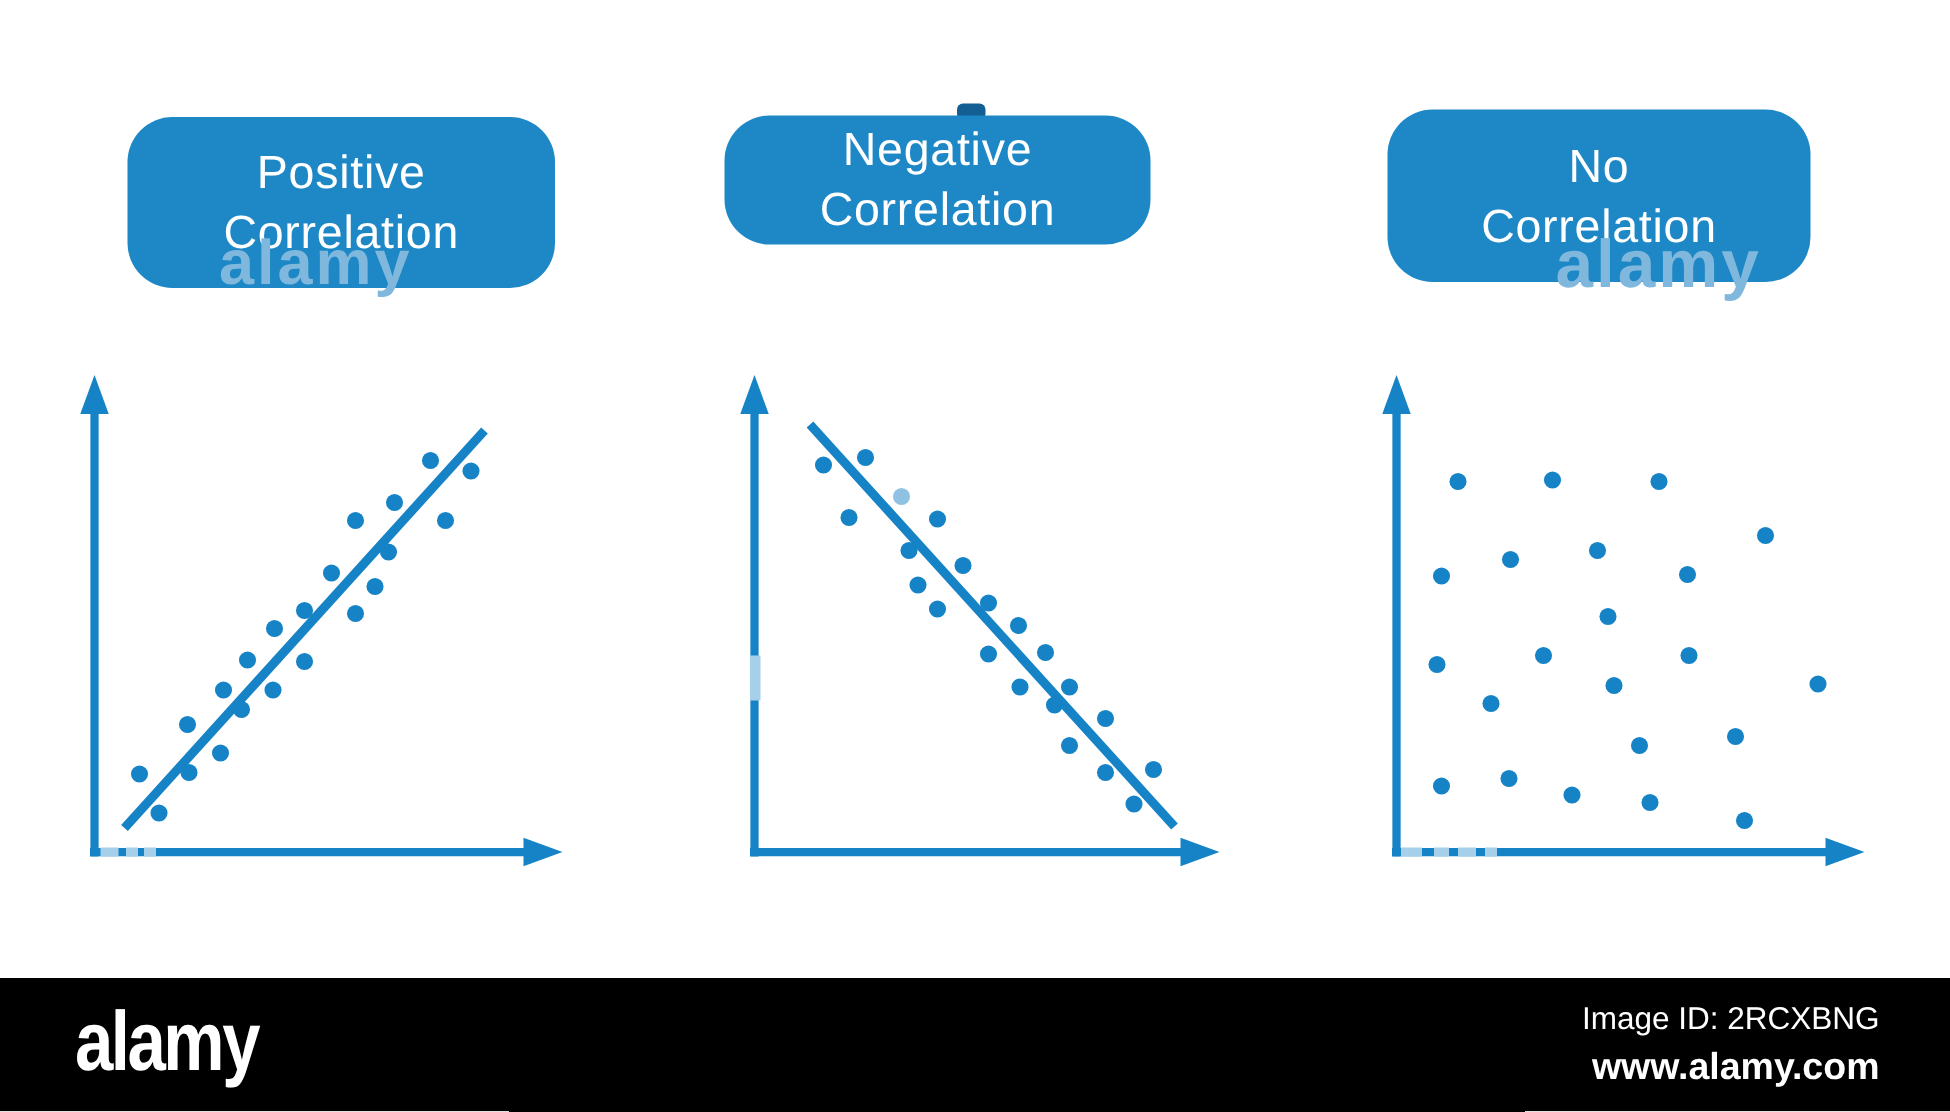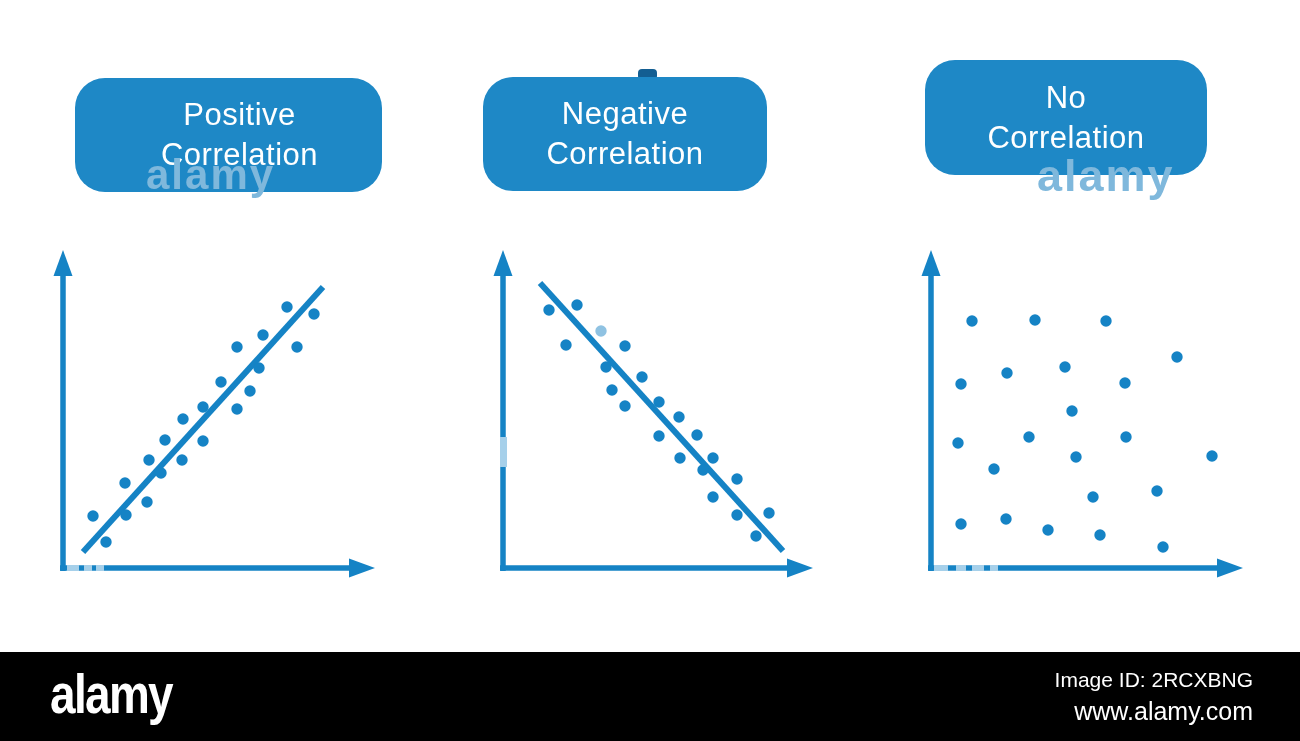--- a/index.html
+++ b/index.html
@@ -17,23 +17,23 @@
     background:var(--card-blue,#1e88c6);
     border-radius:30px;
     display:flex;flex-direction:column;
     align-items:center;justify-content:center;
     color:#ffffff;
     font-size:31px;
     line-height:40px;
     letter-spacing:0.5px;
     text-align:center;
   }
-  .box-1{left:75px;top:78px;width:285px;height:114px;padding-left:22px;}
-  .box-2{left:483px;top:77px;width:284px;height:114px;}
-  .box-3{left:925px;top:60px;width:282px;height:115px;}
+  .box-1{left:85px;top:78px;width:285px;height:114px;}
+  .box-2{left:483px;top:77px;width:284px;height:86px;}
+  .box-3{left:925px;top:73px;width:282px;height:115px;}
   .wm{
     position:absolute;z-index:3;
     font-weight:bold;
     color:var(--watermark-text,#7fb8dc);
     letter-spacing:2px;
     pointer-events:none;
   }
   .wm-1{left:146px;top:151px;font-size:42px;}
   .wm-3{left:1037px;top:150px;font-size:45px;}
   .notch{
@@ -54,21 +54,21 @@
   }
   .footer-logo{
     font-size:56px;font-weight:bold;
     letter-spacing:-2px;
     transform:scaleX(0.82);
     transform-origin:left center;
     margin-top:-6px;
   }
   .footer-right{text-align:right;}
   .footer-id{font-size:21px;margin-bottom:5px;}
-  .footer-url{font-size:25px;font-weight:normal;text-align:right;}
+  .footer-url{font-size:25px;font-weight:bold;text-align:right;}
 </style>
 </head>
 <body>
 
 <div class="page">
 
   <svg id="plots" width="1300" height="741" viewBox="0 0 1300 741">
       <line x1="63" y1="268" x2="63" y2="571" stroke="#1583c5" stroke-width="5.5" stroke-linecap="butt"></line>
       <polygon points="53.5,276 72.5,276 63,250" fill="#1583c5"></polygon>
       <line x1="60" y1="568" x2="357" y2="568" stroke="#1583c5" stroke-width="5.5" stroke-linecap="butt"></line>

